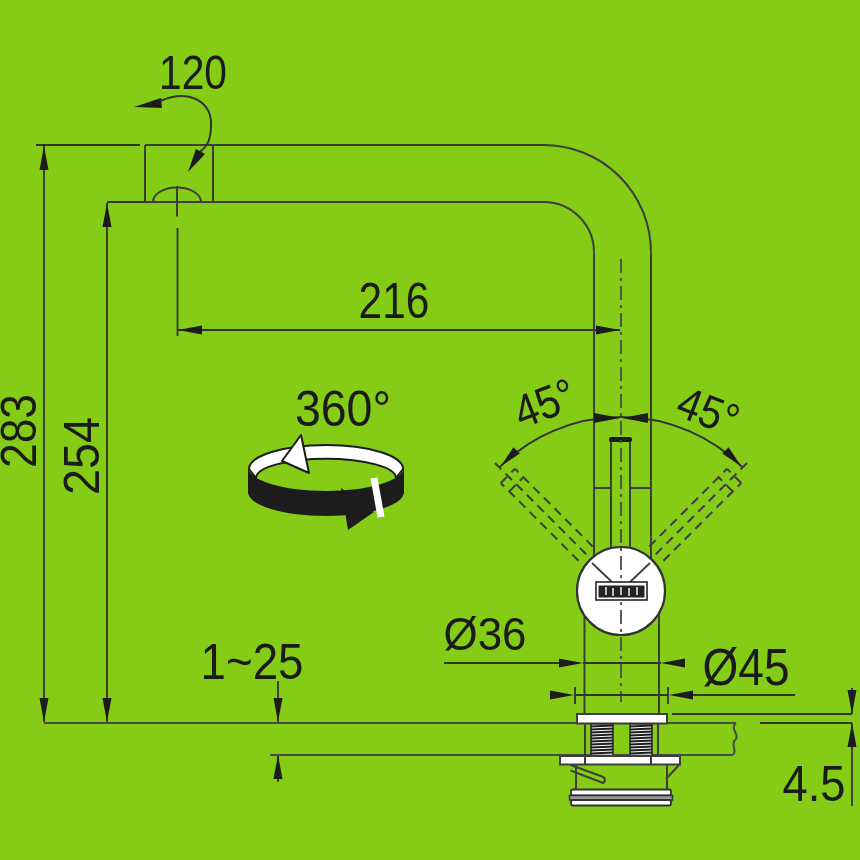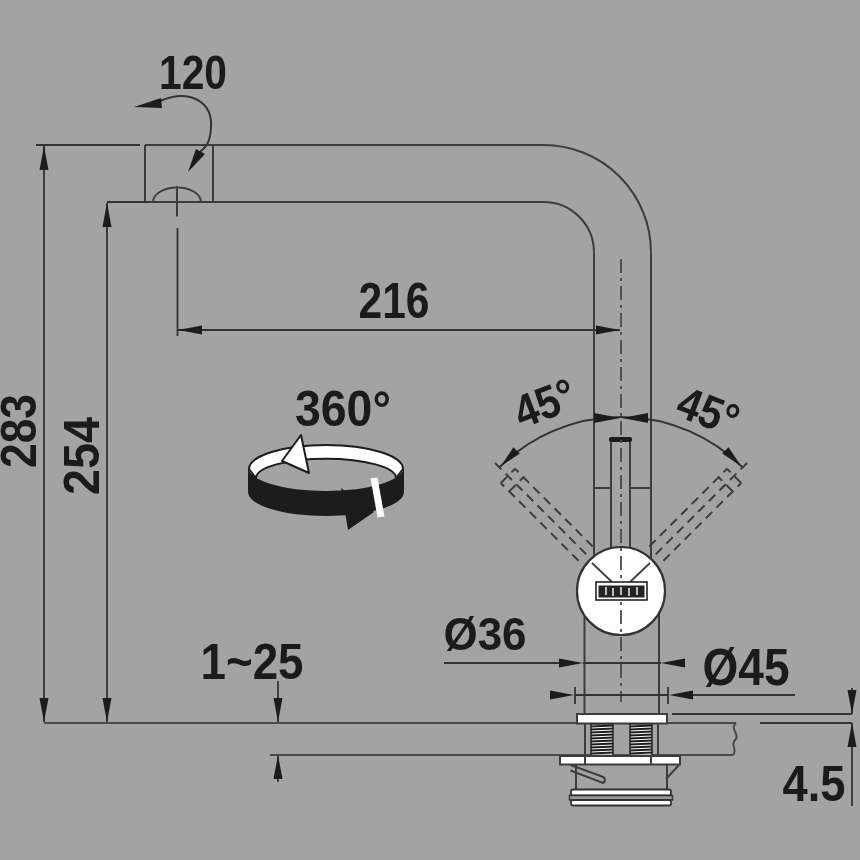--- a/index.html
+++ b/index.html
@@ -1,16 +1,16 @@
 <!DOCTYPE html>
 <html><head>
 <meta charset="utf-8">
 <style>
   html,body{margin:0;padding:0;background:#ffffff;}
-  #wrap{width:860px;height:860px;position:relative;background:#a3a3a3;font-weight:bold;}
+  #wrap{width:860px;height:860px;position:relative;background:#84cc16;}
   svg{display:block;filter:blur(0.45px);}
   text{font-family:"Liberation Sans",sans-serif;fill:#1b1b1b;}
 </style>
 </head>
 <body>
 <div id="wrap">
 <svg width="860" height="860" viewBox="0 0 860 860">
   <g fill="none" stroke="#3d3d3d" stroke-width="2">
 
     <path d="M145,145 H543.5 A107.5,107.5 0 0 1 651,252.5"></path>

